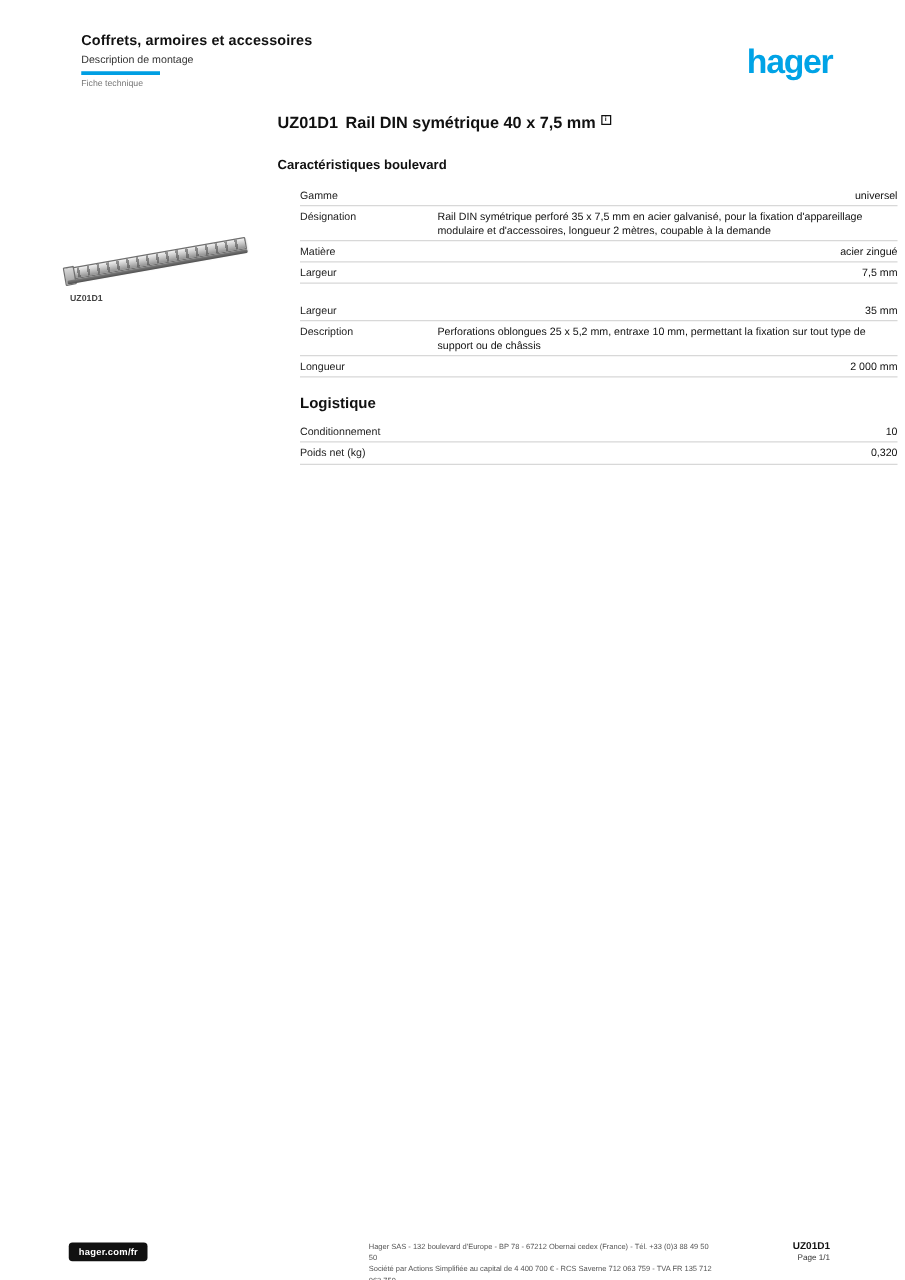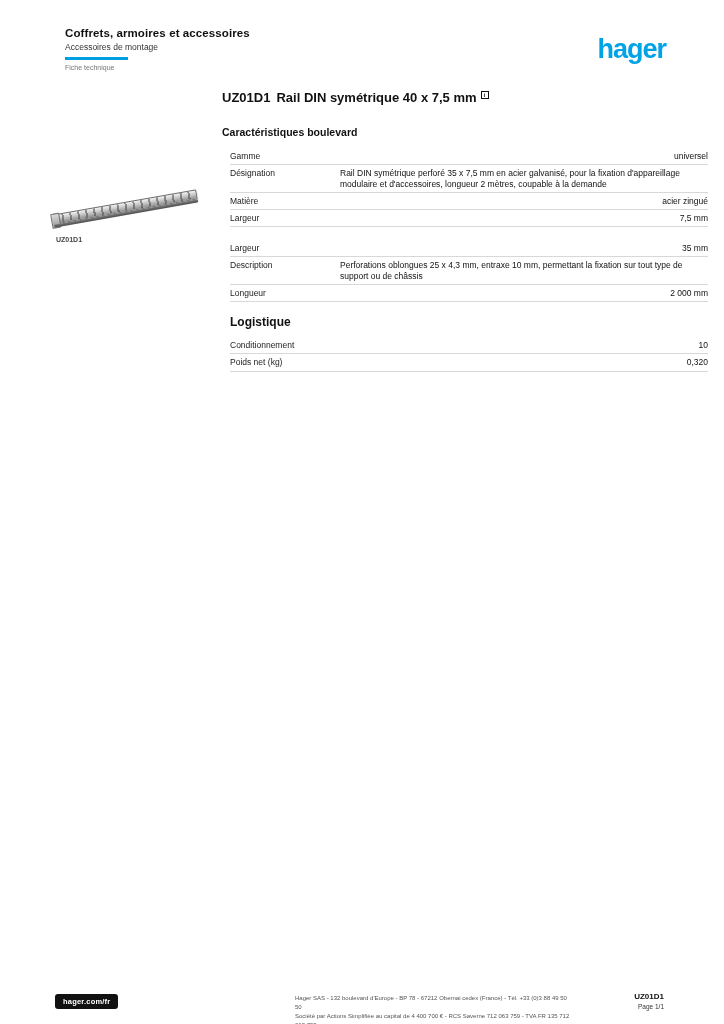--- a/index.html
+++ b/index.html
@@ -49,21 +49,21 @@
     content:""; position:absolute; left:-1px; right:-1px; bottom:-4px; height:3px;
     background:linear-gradient(#7d7d7d,#4f4f4f); border-radius:1px;
   }
   .rail::before {
     content:""; position:absolute; left:-3px; top:-2px; width:7px; height:13px;
     background:linear-gradient(#dcdcdc,#9a9a9a); border:1px solid #6f6f6f; border-radius:1px;
   }
   .figure-caption { position:absolute; left:6px; top:58px; font-size:7px; color:#444; font-weight:bold; }
 
   
-  .spec-table { position:absolute; left:230px; top:148px; width:478px; }
+  .spec-table { position:absolute; left:240px; top:148px; width:478px; }
   .group { margin-bottom:13px; }
   .row {
     display:flex; justify-content:space-between; align-items:flex-start; gap:24px;
     padding:3px 0 2px; border-bottom:1px solid #d8d8d8;
     font-size:8.5px; line-height:1.3;
   }
   .row .lbl { color:#222; white-space:nowrap; }
   .row .val { color:#111; text-align:left; max-width:368px; }
   .subheading { font-size:12px; font-weight:bold; color:#111; margin:2px 0 8px; }
 
@@ -79,21 +79,21 @@
   .footer-right .fref { font-size:8px; font-weight:bold; color:#111; }
   .footer-right .fpage { font-size:6.5px; color:#333; margin-top:2px; }
 </style>
 </head>
 <body>
 
 <div class="page">
 
   <div class="header-left">
     <div class="cat">Coffrets, armoires et accessoires</div>
-    <div class="subcat">Accessoires de montage</div>
+    <div class="subcat">Description de montage</div>
     <div class="accent"></div>
     <div class="doctype">Fiche technique</div>
   </div>
 
   <div class="logo">hager</div>
 
   <div class="product-title">
     <span class="ref">UZ01D1</span><span>Rail DIN symétrique 40 x 7,5 mm</span><span class="fnote">i</span>
   </div>
 
@@ -125,21 +125,21 @@
       </div>
     </div>
 
     <div class="group">
       <div class="row">
         <span class="lbl">Largeur</span>
         <span class="val">35 mm</span>
       </div>
       <div class="row">
         <span class="lbl">Description</span>
-        <span class="val">Perforations oblongues 25 x 4,3 mm, entraxe 10 mm, permettant la fixation sur tout type de support ou de châssis</span>
+        <span class="val">Perforations oblongues 25 x 5,2 mm, entraxe 10 mm, permettant la fixation sur tout type de support ou de châssis</span>
       </div>
       <div class="row">
         <span class="lbl">Longueur</span>
         <span class="val">2 000 mm</span>
       </div>
     </div>
 
     <div class="subheading">Logistique</div>
 
     <div class="group">

